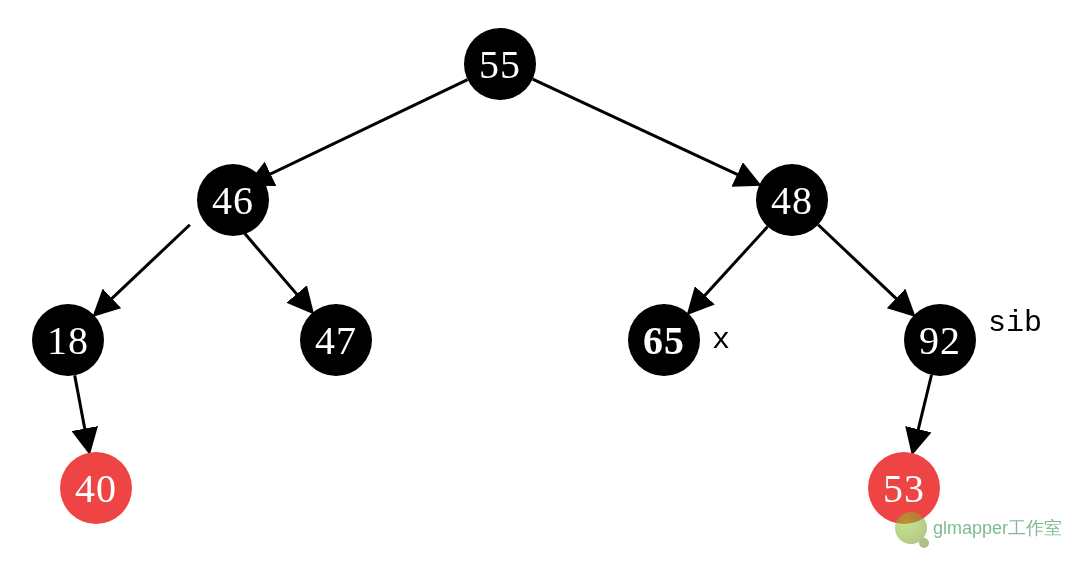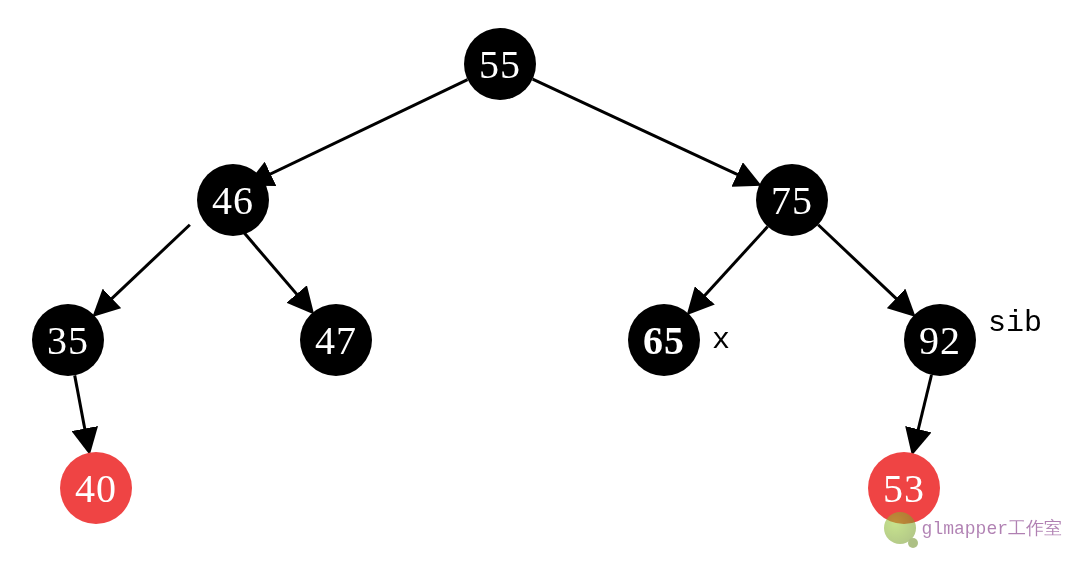--- a/index.html
+++ b/index.html
@@ -50,23 +50,23 @@
     white-space: nowrap;
   }
   .watermark {
     position: absolute;
     right: 18px;
     bottom: 18px;
     display: flex;
     align-items: center;
     gap: 6px;
     opacity: 0.55;
-    font-family: Liberation Mono, monospace;
+    font-family: Liberation Sans, sans-serif;
     font-size: 18px;
-    color: #701a75;
+    color: #15803d;
   }
   .watermark .bubble {
     width: 32px; height: 32px;
     border-radius: 50%;
     background: radial-gradient(circle at 35% 35%, #9acd32, #6b8e23);
     position: relative;
   }
   .watermark .bubble::after {
     content: "";
     position: absolute;
@@ -100,24 +100,24 @@
   </svg>
 
   <div id="nodes-layer">
       <div class="node black" style="left: 500px; top: 64px;">
         <span>55</span>
       </div>
       <div class="node black" style="left: 233px; top: 200px;">
         <span>46</span>
       </div>
       <div class="node black" style="left: 792px; top: 200px;">
-        <span>75</span>
+        <span>48</span>
       </div>
       <div class="node black" style="left: 68px; top: 340px;">
-        <span>35</span>
+        <span>18</span>
       </div>
       <div class="node black" style="left: 336px; top: 340px;">
         <span>47</span>
       </div>
       <div class="node black" style="left: 664px; top: 340px; font-weight: bold;">
         <span>65</span>
       </div>
       <div class="anno" style="left: 712px; top: 340px;">x</div>
       <div class="node black" style="left: 940px; top: 340px;">
         <span>92</span>

